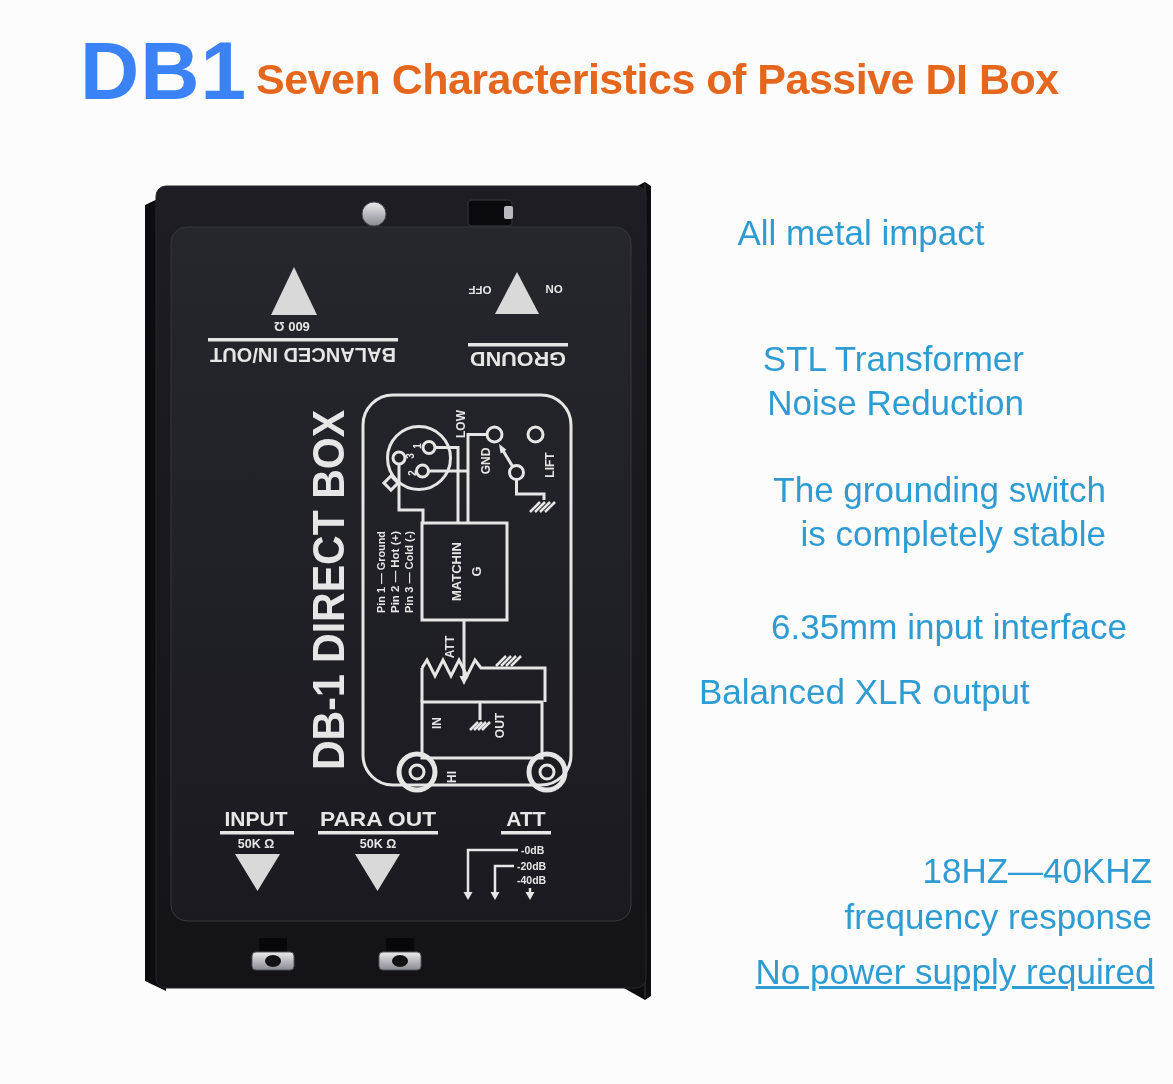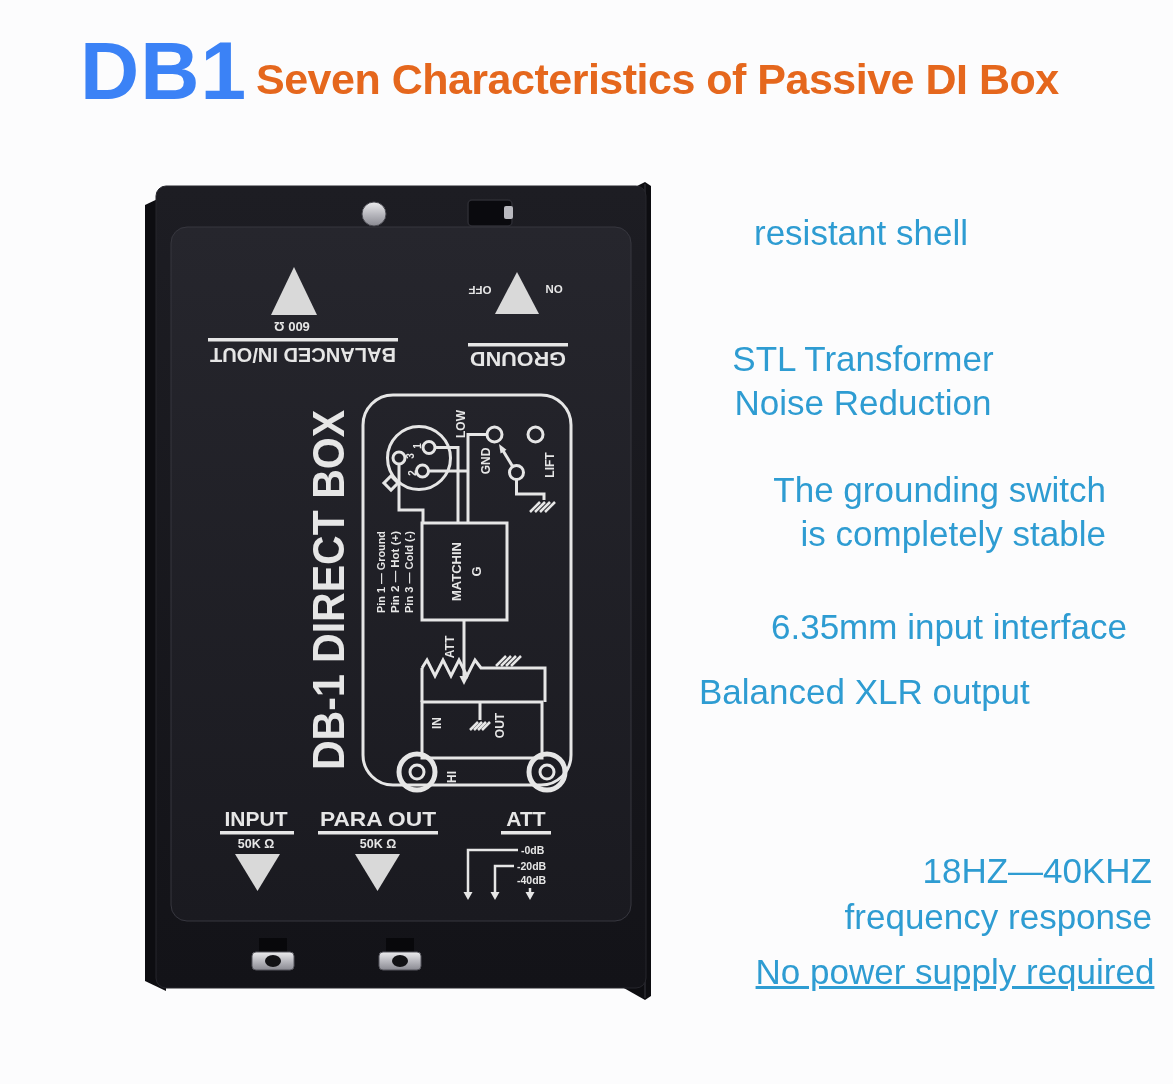--- a/index.html
+++ b/index.html
@@ -9,40 +9,40 @@
   
   .logo{position:absolute;left:80px;top:30px;font-size:82px;font-weight:bold;
         color:#3b82f6;letter-spacing:1px;line-height:1;}
   .subtitle{position:absolute;left:256px;top:58px;font-size:43px;font-weight:bold;
         color:#E5671D;letter-spacing:-0.5px;line-height:1;white-space:nowrap;}
   
   .feature{position:absolute;color:#2E9CD2;font-size:35px;line-height:44px;
         letter-spacing:0px;}
   .feature .fl{display:block;}
   .f1{left:700px;top:211px;width:322px;text-align:center;}
-  .f2{left:702px;top:337px;width:322px;text-align:center;}
+  .f2{left:702px;top:337px;width:322px;text-align:right;}
   .f3{left:706px;top:468px;width:400px;text-align:right;}
   .f4{left:717px;top:605px;width:410px;text-align:right;white-space:nowrap;}
   .f5{left:699px;top:670px;width:400px;text-align:left;white-space:nowrap;}
   .f6{left:712px;top:848px;width:440px;text-align:right;line-height:46px;}
   .f7{left:733px;top:950px;width:444px;text-align:center;white-space:nowrap;text-decoration:underline;}
   
   .device{position:absolute;left:128px;top:178px;width:530px;height:830px;}
   svg text{font-family:"Liberation Sans",sans-serif;}
 </style>
 </head>
 <body>
 
 <div class="stage">
 
   <div class="logo">DB1</div>
   <div class="subtitle">Seven Characteristics of Passive DI Box</div>
 
   <div class="feature f1">
-    <span class="fl">resistant shell</span>
+    <span class="fl">All metal impact</span>
   </div>
   <div class="feature f2">
     <span class="fl">STL Transformer</span>
     <span class="fl">Noise Reduction</span>
   </div>
   <div class="feature f3">
     <span class="fl">The grounding switch</span>
     <span class="fl">is completely stable</span>
   </div>
   <div class="feature f4">

